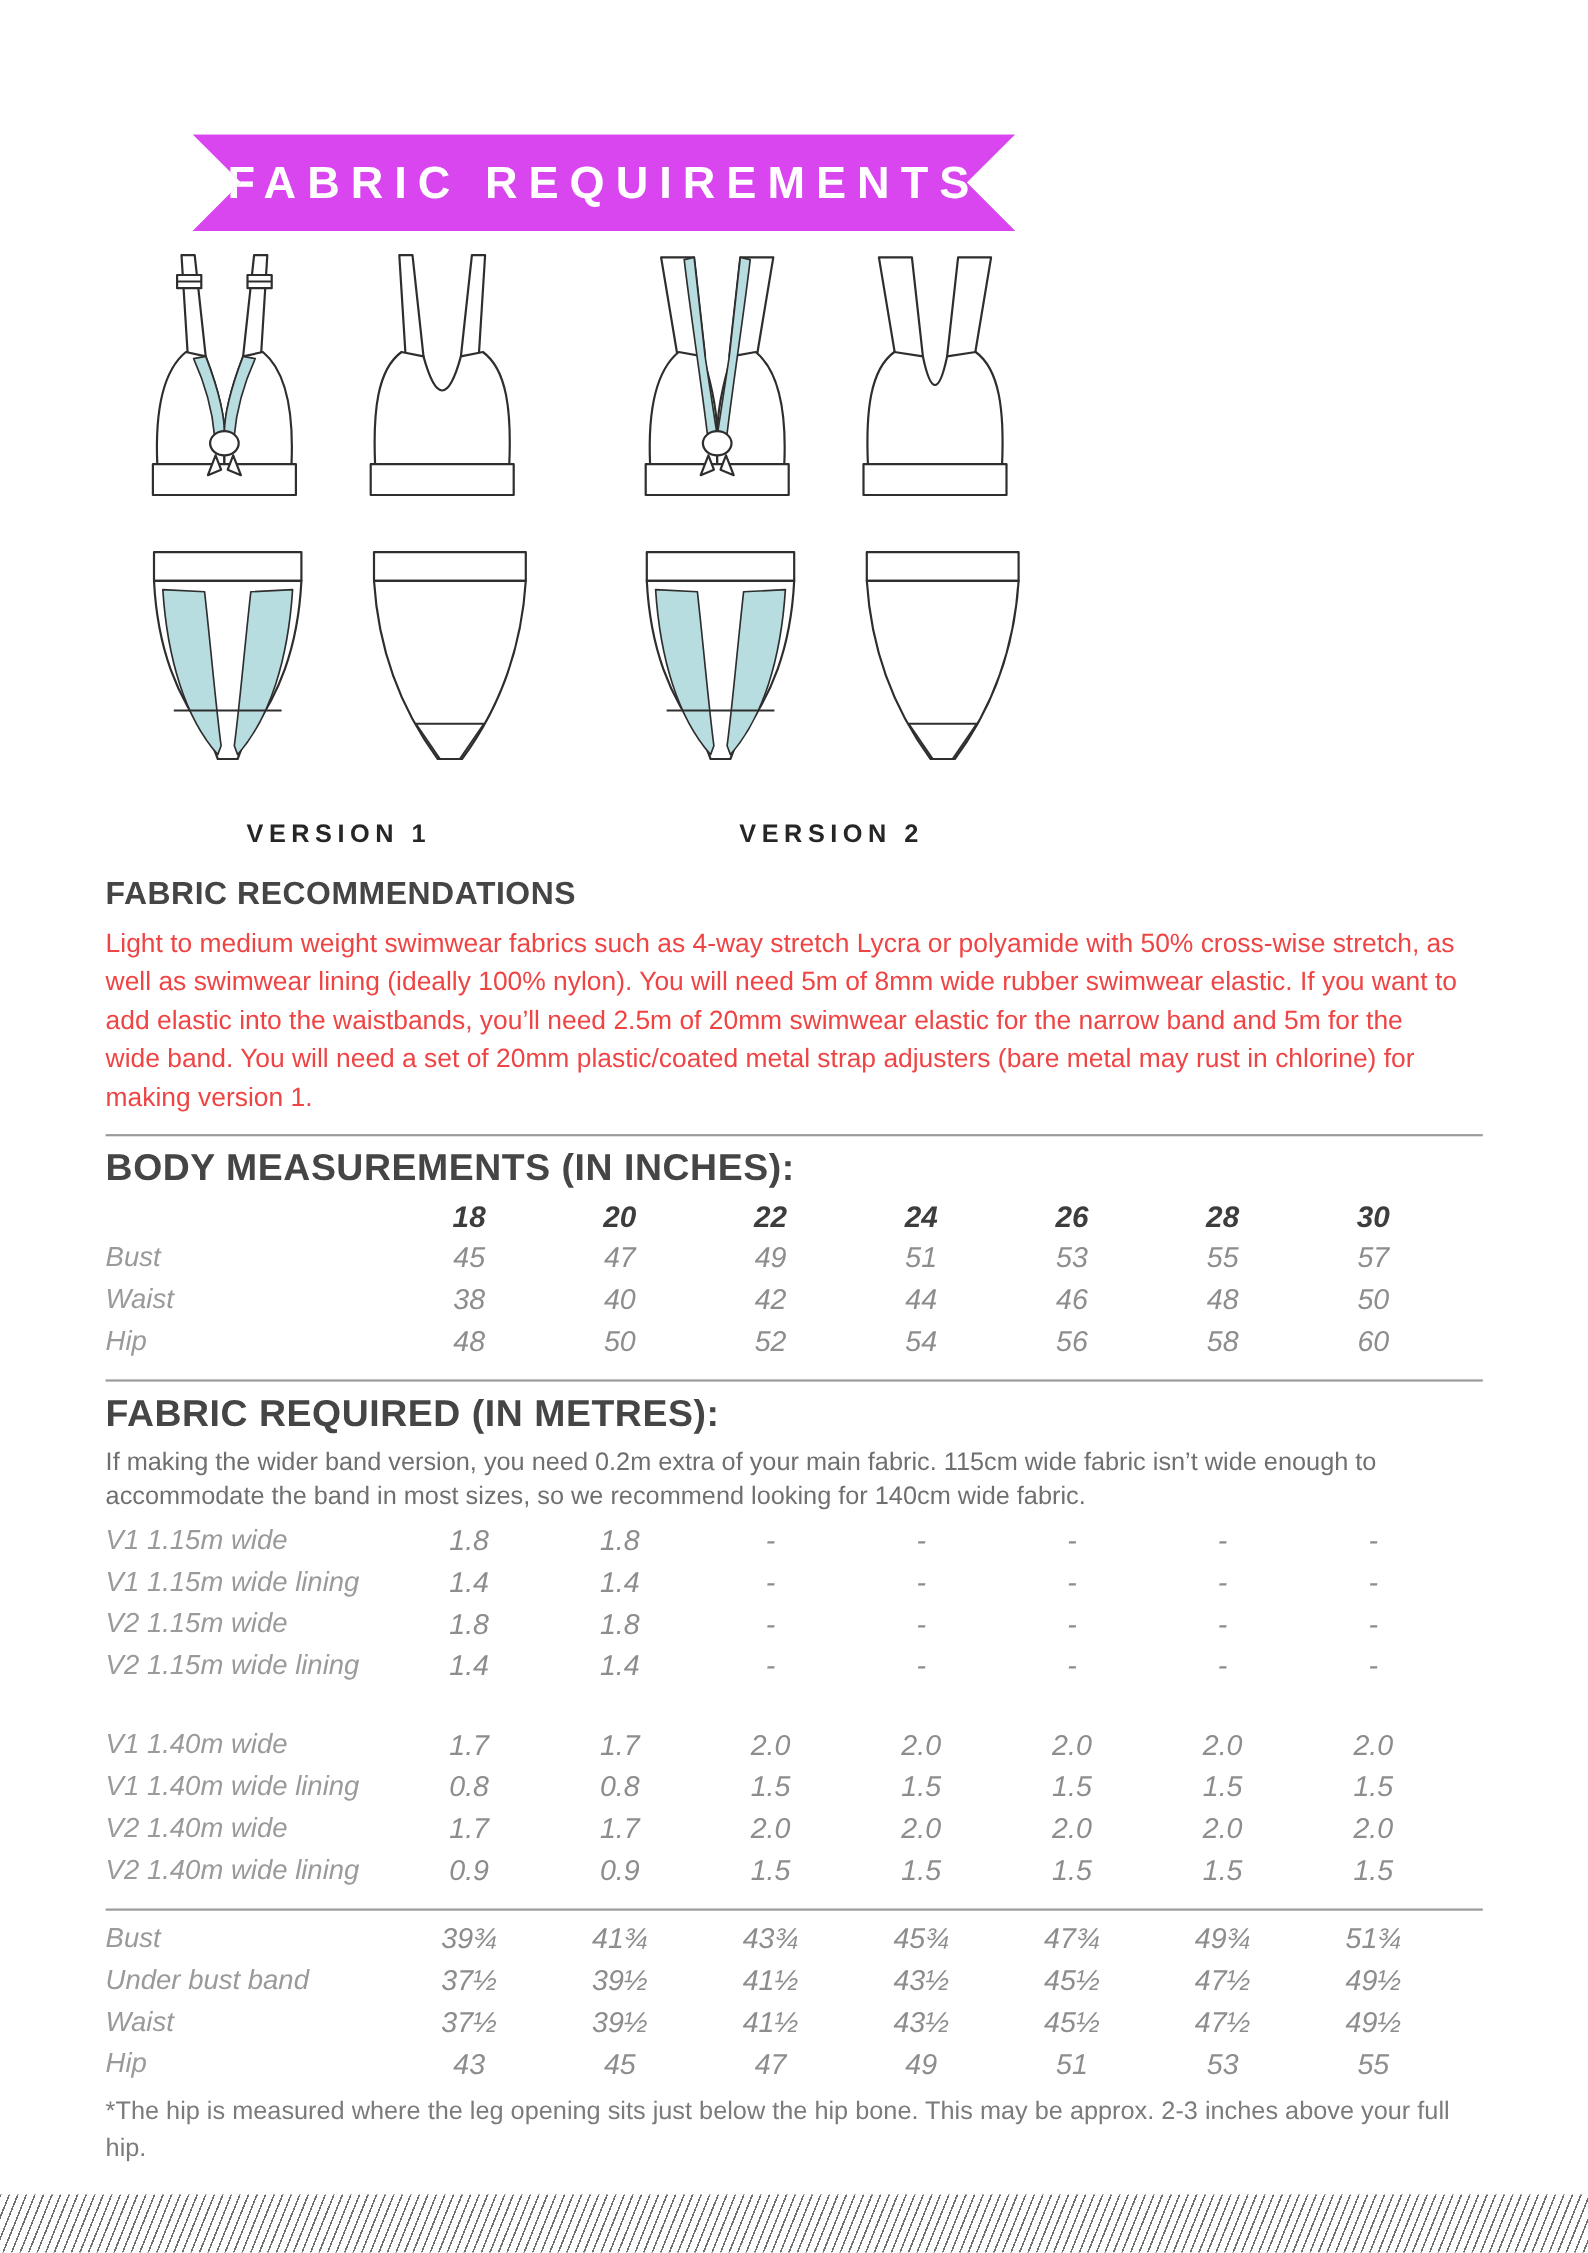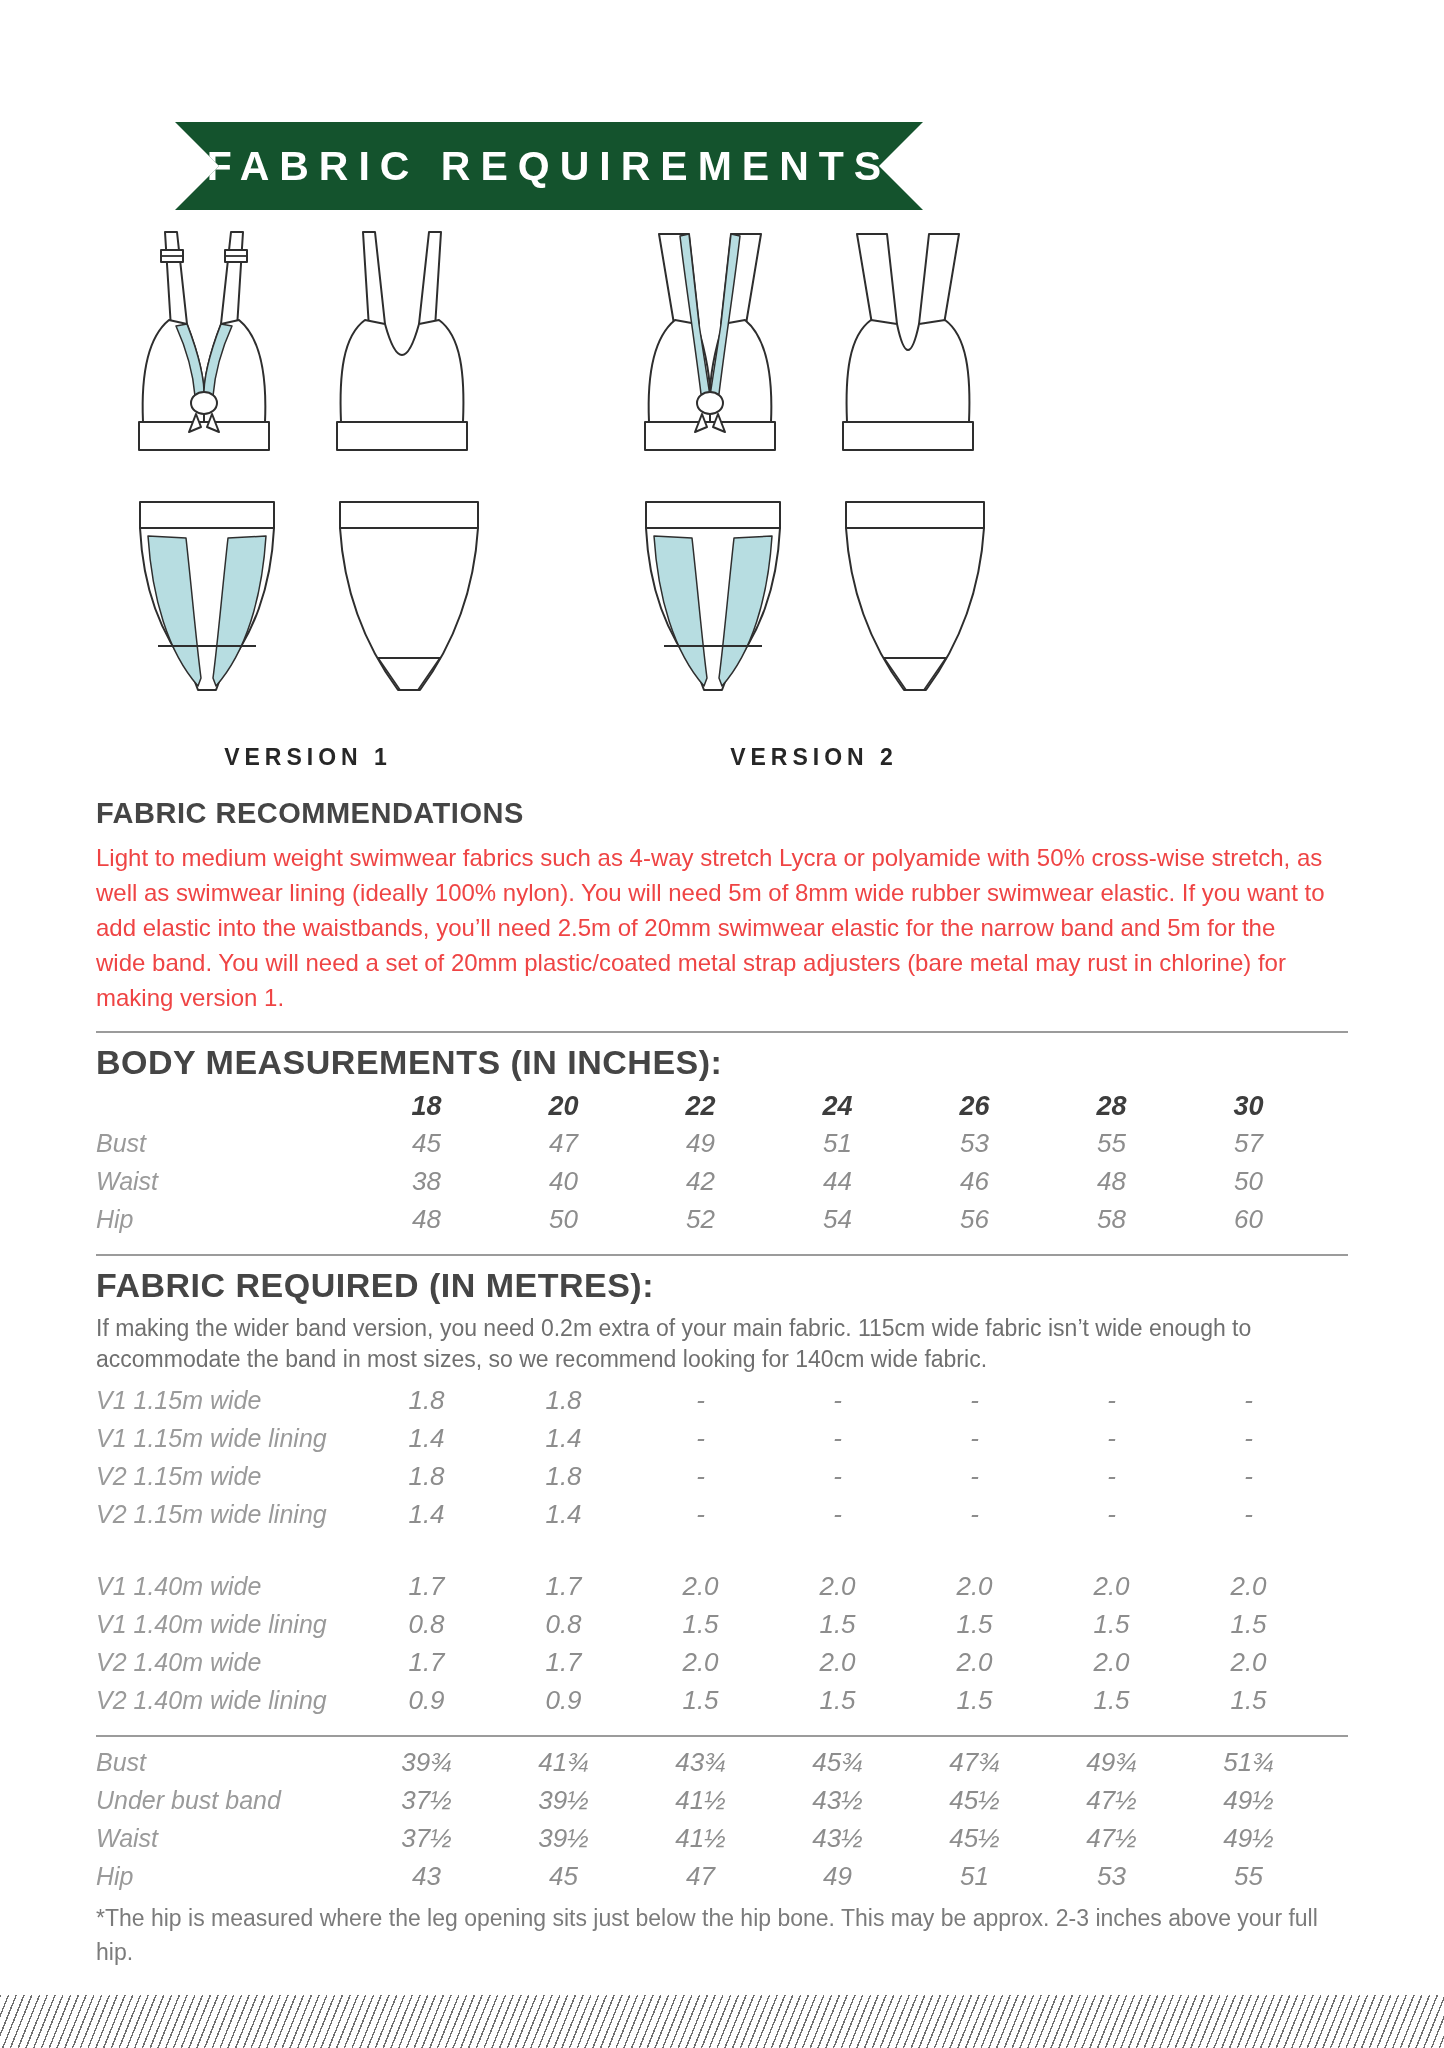--- a/index.html
+++ b/index.html
@@ -2,29 +2,29 @@
 <html><head>
 <meta charset="utf-8">
 <style>
   html,body{margin:0;padding:0;background:#ffffff;}
   .page{
     position:relative;width:1444px;height:2048px;background:#ffffff;overflow:hidden;
     font-family:"Liberation Sans","DejaVu Sans",sans-serif;
   }
   
   .banner{
-    margin:122px 0 0 175px;width:748px;height:88px;background:#14532d;
+    margin:122px 0 0 175px;width:748px;height:88px;background:#d946ef;
     clip-path:polygon(0 0,100% 0,calc(100% - 44px) 50%,100% 100%,0 100%,44px 50%);
     display:flex;align-items:center;justify-content:center;
   }
   .banner span{
     color:#ffffff;font-size:41px;font-weight:bold;letter-spacing:10px;white-space:nowrap;
   }
   
-  .drawings{display:flex;margin:16px 0 0 112px;gap:114px;}
+  .drawings{display:flex;margin:16px 0 0 112px;gap:56px;}
   .vgroup{width:392px;}
   .trow{display:flex;gap:14px;}
   .brow{display:flex;gap:12px;margin-top:4px;}
   .tdraw{width:184px;height:262px;}
   .bdraw{width:190px;height:232px;}
   .vlabel{
     margin-top:20px;text-align:center;font-size:23px;font-weight:bold;
     letter-spacing:5px;color:#262626;
   }
   svg .ln{fill:#ffffff;stroke:#2e2e2e;stroke-width:2;stroke-linejoin:round;}

